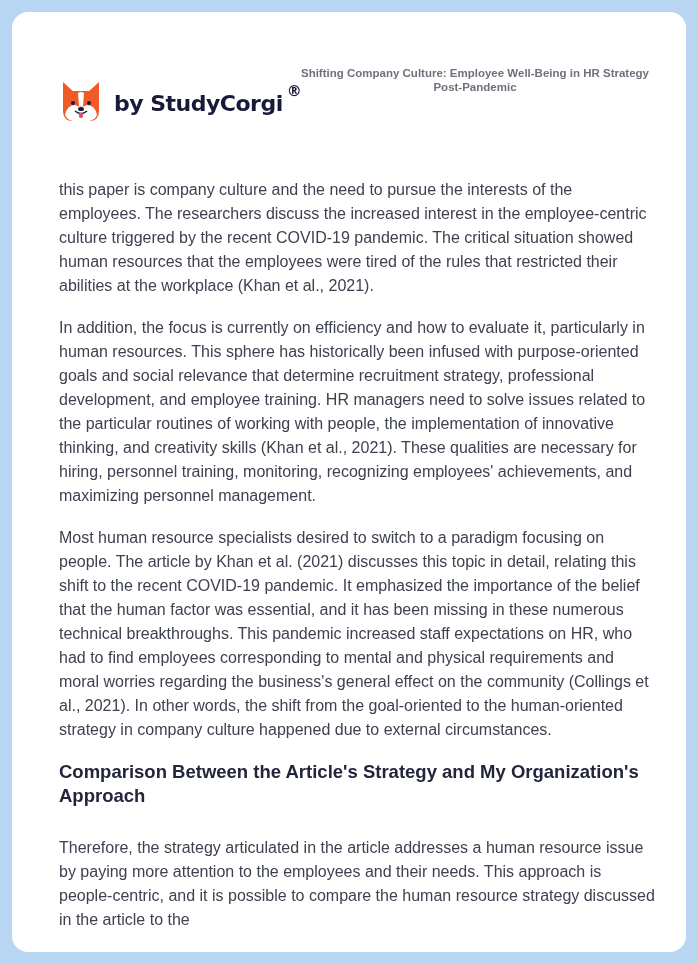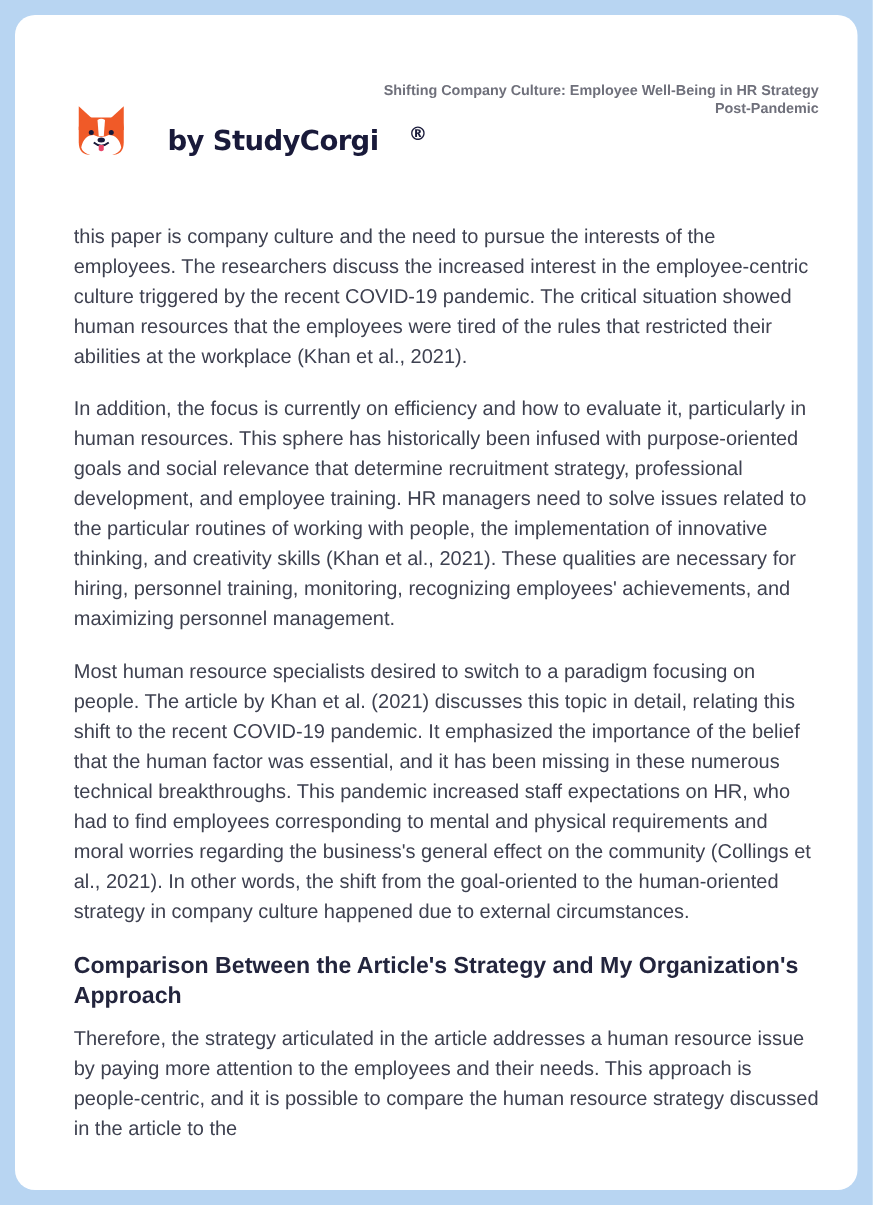--- a/index.html
+++ b/index.html
@@ -23,23 +23,22 @@
       position: absolute;
       left: 0; top: 0;
       width: 674px;
       height: 150px;
     }
     .logo {
       position: absolute;
       left: 49px;
       top: 64px;
       display: flex;
-      align-items: flex-end;
+      align-items: center;
       height: 50px;
-      gap: 20px;
     }
     .logo-icon {
       width: 40px;
       height: 44px;
       display: block;
     }
     .logo-text {
       font-family: "DejaVu Sans", sans-serif;
       font-weight: bold;
       font-size: 22px;
@@ -55,21 +54,21 @@
       position: relative;
       top: -10px;
       margin-left: 4px;
       font-weight: bold;
     }
     .doc-meta {
       position: absolute;
       right: 31px;
       top: 54px;
       width: 360px;
-      text-align: right;
+      text-align: center;
     }
     .doc-title {
       font-family: "Liberation Sans", sans-serif;
       font-weight: bold;
       font-size: 11.5px;
       line-height: 14px;
       color: #6f707b;
     }
     .doc-url {
       font-family: "Liberation Sans", sans-serif;
@@ -91,21 +90,21 @@
       color: #3e4150;
       margin-bottom: 18px;
     }
     .section-heading {
       font-family: "Liberation Sans", sans-serif;
       font-weight: bold;
       font-size: 18.5px;
       line-height: 24px;
       color: #23253d;
       margin-top: 0px;
-      margin-bottom: 12px;
+      margin-bottom: 28px;
     }
   </style>
 </head>
 <body>
 
 <div class="page">
 
   <div class="header">
     <div class="logo">
       <svg class="logo-icon" viewBox="0 0 40 44" xmlns="http://www.w3.org/2000/svg">

